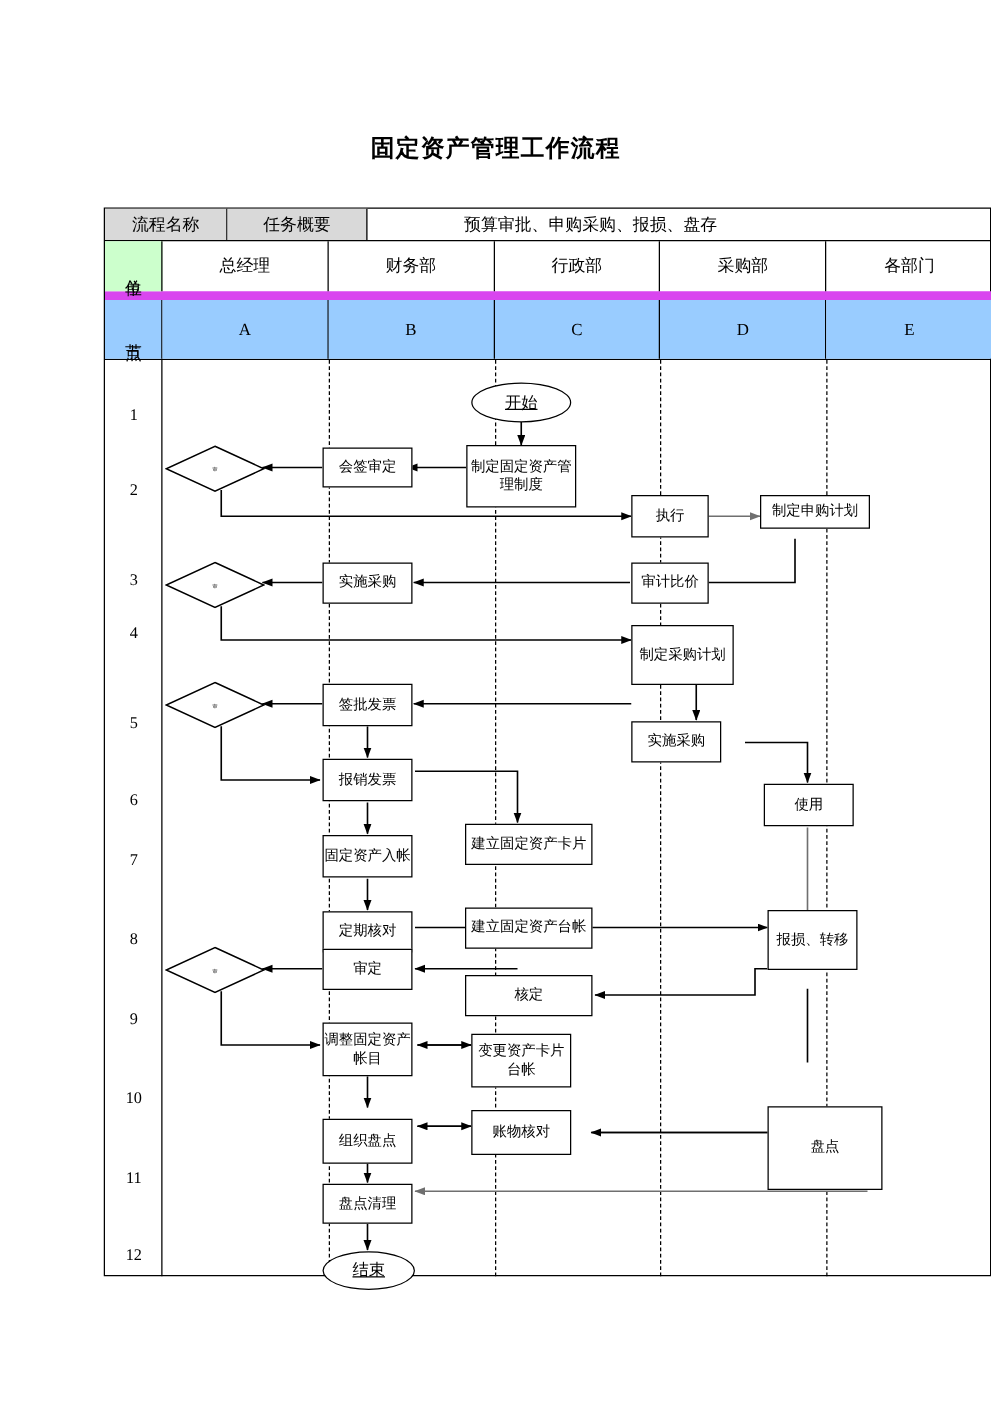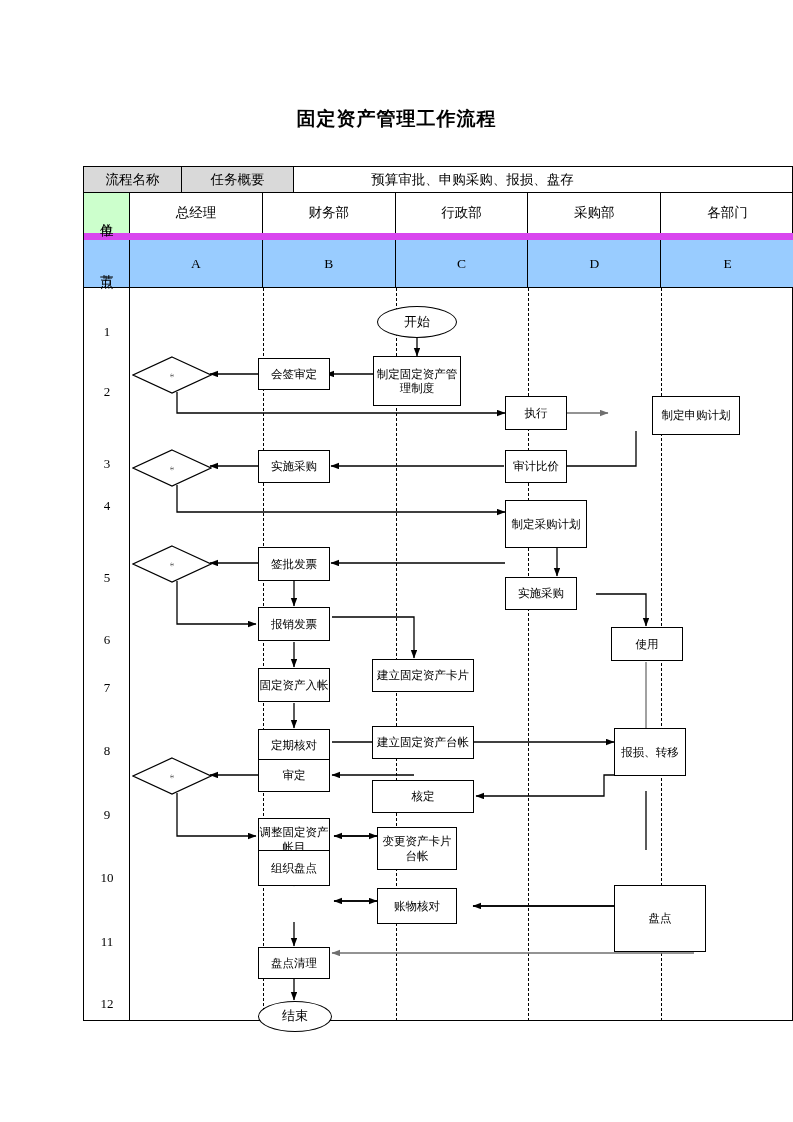--- a/index.html
+++ b/index.html
@@ -150,20 +150,21 @@
     text-align: center;
     display: flex;
     align-items: center;
     justify-content: center;
     overflow: hidden;
     z-index: 3;
   }
   .node.term {
     border-radius: 50%;
     font-size: 13px;
+    text-decoration: underline;
   }
   .node.diamond {
     border: none;
     background: transparent;
   }
   .node.diamond .dshape {
     position: absolute;
     left: 0; top: 0;
     width: 100%; height: 100%;
   }
@@ -337,21 +338,21 @@
       <svg class="dshape" viewBox="0 0 80 38" preserveAspectRatio="none">
         <polygon points="40,1 79,19 40,37 1,19" fill="#fff" stroke="#000" stroke-width="1.2"></polygon>
       </svg>
       <span class="dlabel">审</span>
     </div>
 
     <div class="node" style="left:421px; top:108px; width:62px; height:34px;">
       <span>执行</span>
     </div>
 
-    <div class="node" style="left:524px; top:108px; width:88px; height:39px;margin-left:44px;">
+    <div class="node" style="left:524px; top:108px; width:88px; height:27px;">
       <span>制定申购计划</span>
     </div>
 
     <div class="node" style="left:421px; top:162px; width:62px; height:33px;">
       <span>审计比价</span>
     </div>
 
     <div class="node" style="left:174px; top:162px; width:72px; height:33px;">
       <span>实施采购</span>
     </div>
@@ -426,21 +427,21 @@
     </div>
 
     <div class="node" style="left:174px; top:530px; width:72px; height:43px;">
       <span>调整固定资产帐目</span>
     </div>
 
     <div class="node" style="left:293px; top:539px; width:80px; height:43px;">
       <span>变更资产卡片台帐</span>
     </div>
 
-    <div class="node" style="left:174px; top:562px; width:72px; height:36px;">
+    <div class="node" style="left:174px; top:607px; width:72px; height:36px;">
       <span>组织盘点</span>
     </div>
 
     <div class="node" style="left:293px; top:600px; width:80px; height:36px;">
       <span>账物核对</span>
     </div>
 
     <div class="node" style="left:530px; top:597px; width:92px; height:67px;">
       <span>盘点</span>
     </div>

